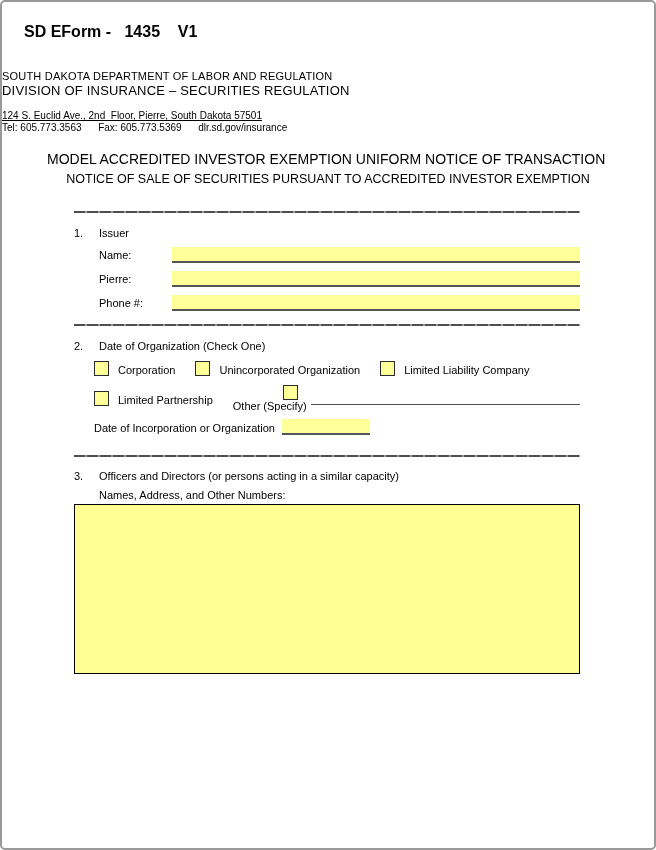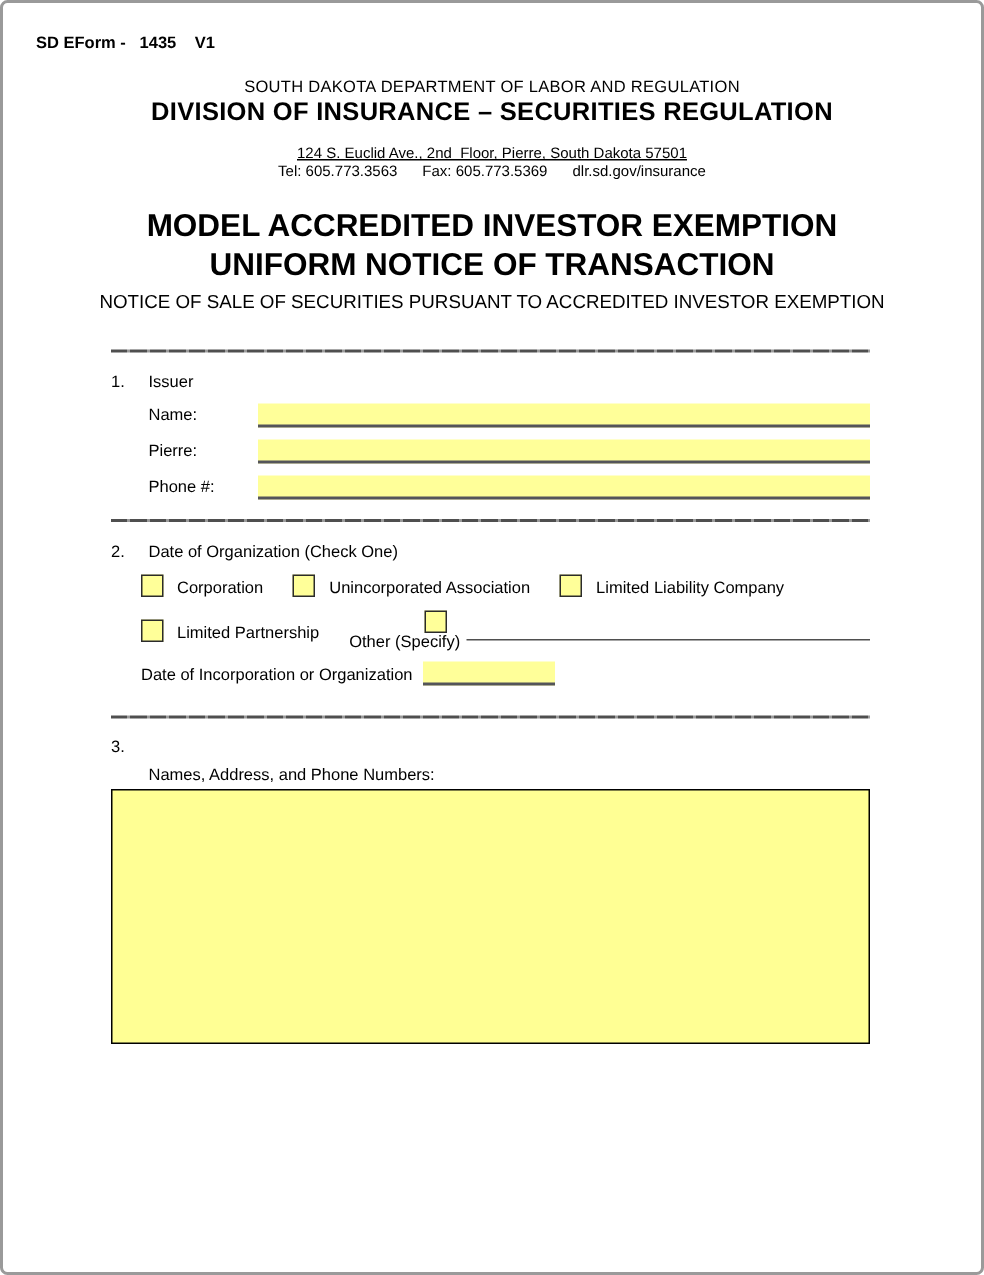--- a/index.html
+++ b/index.html
@@ -11,29 +11,29 @@
     border:2px solid #9a9a9a;
     border-radius:5px;
     overflow:hidden;
     font-family:"Liberation Sans", sans-serif;
     color:#000;
     font-size:11px;
   }
   .pre{white-space:pre-wrap;}
   .form-id{
     position:absolute;top:21px;left:22px;
-    font-weight:bold;font-size:11px;
+    font-weight:bold;font-size:16px;
   }
-  .header{text-align:center;padding-top:50px;}
+  .header{padding-top:68px;}
   .dept{font-size:11px;letter-spacing:.2px;}
-  .division{font-size:17px;font-weight:bold;margin-top:1px;letter-spacing:.2px;}
+  .division{font-size:13px;font-weight:normal;margin-top:1px;letter-spacing:.2px;}
   .addr{font-size:10px;margin-top:12px;text-decoration:underline;}
   .contact{font-size:10px;margin-top:1px;}
   .title{
-    font-size:21px;font-weight:bold;text-align:center;
+    font-size:14px;font-weight:normal;
     margin:18px 45px 0 45px;line-height:1.25;
   }
   .subtitle{font-size:12.5px;text-align:center;margin-top:3px;}
   .content{margin:0 74px 0 72px;}
   .sep{
     height:2px;
     background:repeating-linear-gradient(90deg,#4f4f4f 0 11px,#9a9a9a 11px 13px);
   }
   .sep1{margin-top:25px;}
   .sep2{margin-top:13px;}
@@ -136,21 +136,21 @@
       <span>Date of Organization (Check One)</span>
     </div>
 
     <div class="cb-row">
       <span class="cb-group">
         <span class="cb"></span>
         <span>Corporation</span>
       </span>
       <span class="cb-group">
         <span class="cb"></span>
-        <span>Unincorporated Association</span>
+        <span>Unincorporated Organization</span>
       </span>
       <span class="cb-group">
         <span class="cb"></span>
         <span>Limited Liability Company</span>
       </span>
     </div>
 
     <div class="cb-row">
       <span class="cb-group">
         <span class="cb"></span>
@@ -166,18 +166,19 @@
 
     <div class="inline-row" style="margin-top:7px;">
       <span style="padding-bottom:1px;">Date of Incorporation or Organization</span>
       <input class="date-input" type="text" value="" style="">
     </div>
 
     <div class="sep sep3"></div>
 
     <div class="sec-head" style="margin-top:13px;">
       <span class="sec-num">3.</span>
+      <span>Officers and Directors (or persons acting in a similar capacity)</span>
     </div>
-    <div class="sublabel">Names, Address, and Phone Numbers:</div>
+    <div class="sublabel">Names, Address, and Other Numbers:</div>
     <textarea class="big-box" value="" style=""></textarea>
 
   </div>
 </div>
 
 </body></html>

